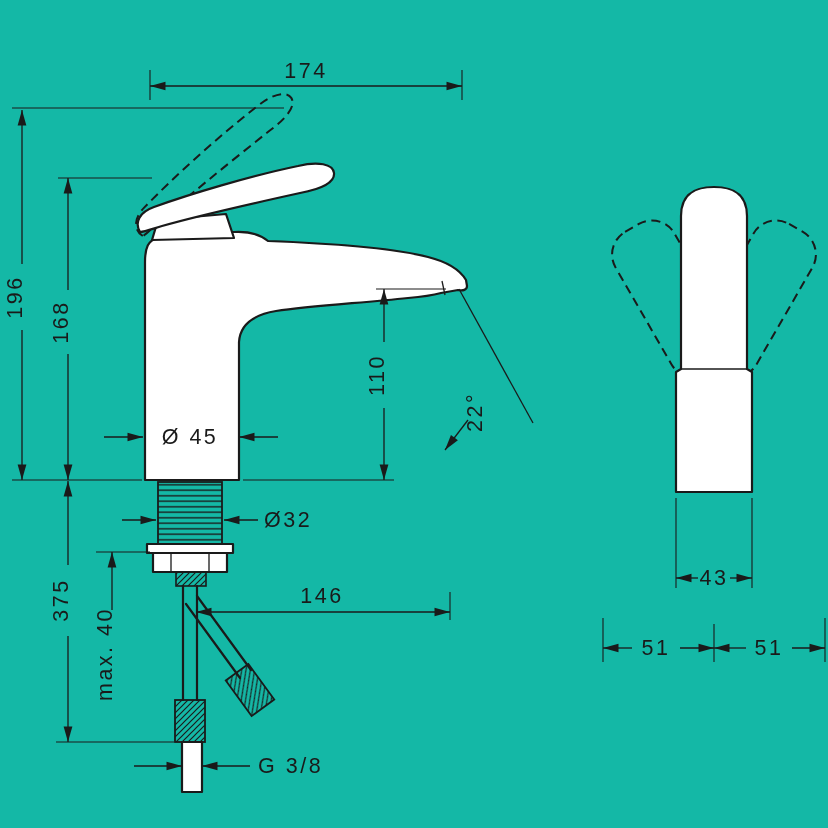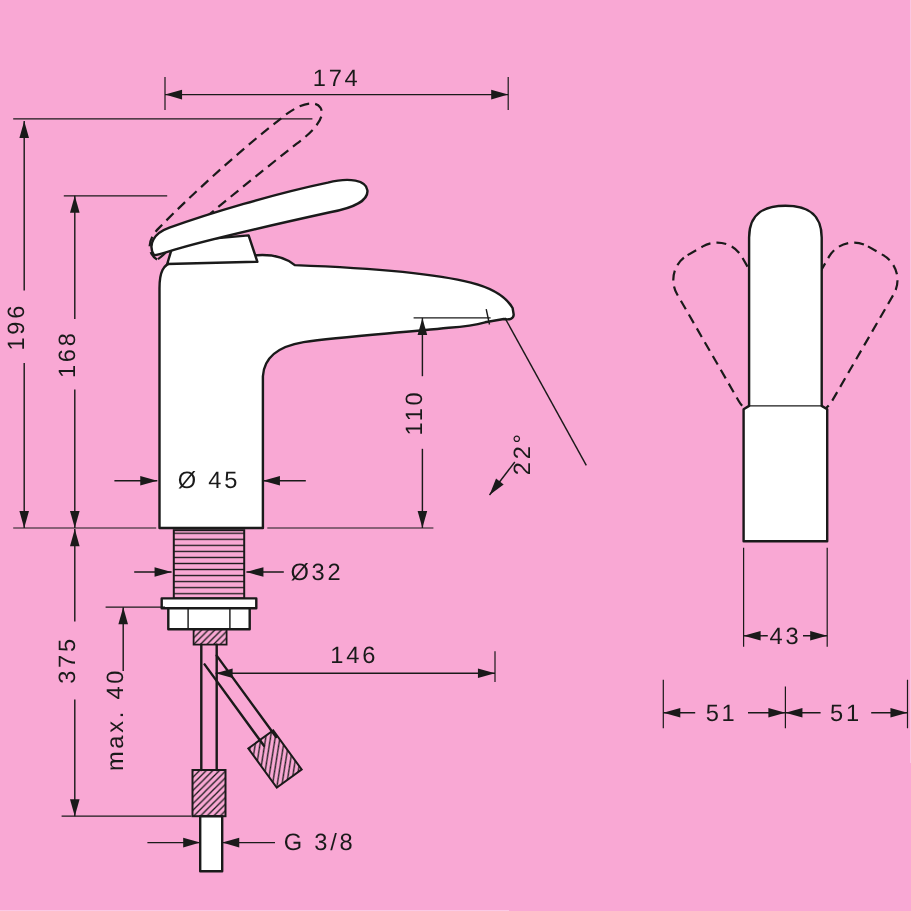--- a/index.html
+++ b/index.html
@@ -1,16 +1,16 @@
 <!DOCTYPE html>
 <html><head>
 <meta charset="utf-8">
 <style>
   html,body { margin:0; padding:0; background:#ffffff; }
-  .stage { width:828px; height:828px; background:#f9a8d4; position:relative; overflow:hidden; }
+  .stage { width:828px; height:828px; background:#14b8a6; position:relative; overflow:hidden; }
   svg { display:block; }
   svg text {
     font-family:"Liberation Sans", sans-serif;
     font-size:21.5px;
     fill:#1a1a1a;
     letter-spacing:2.5px;
   }
   .ol   { stroke:#1a1a1a; stroke-width:2.2; fill:#ffffff; stroke-linejoin:round; stroke-linecap:round; }
   .oln  { stroke:#1a1a1a; stroke-width:2.2; fill:none; stroke-linejoin:round; stroke-linecap:round; }
   .dash { stroke:#1a1a1a; stroke-width:2;   fill:none; stroke-dasharray:9 5.5; stroke-linejoin:round; }

